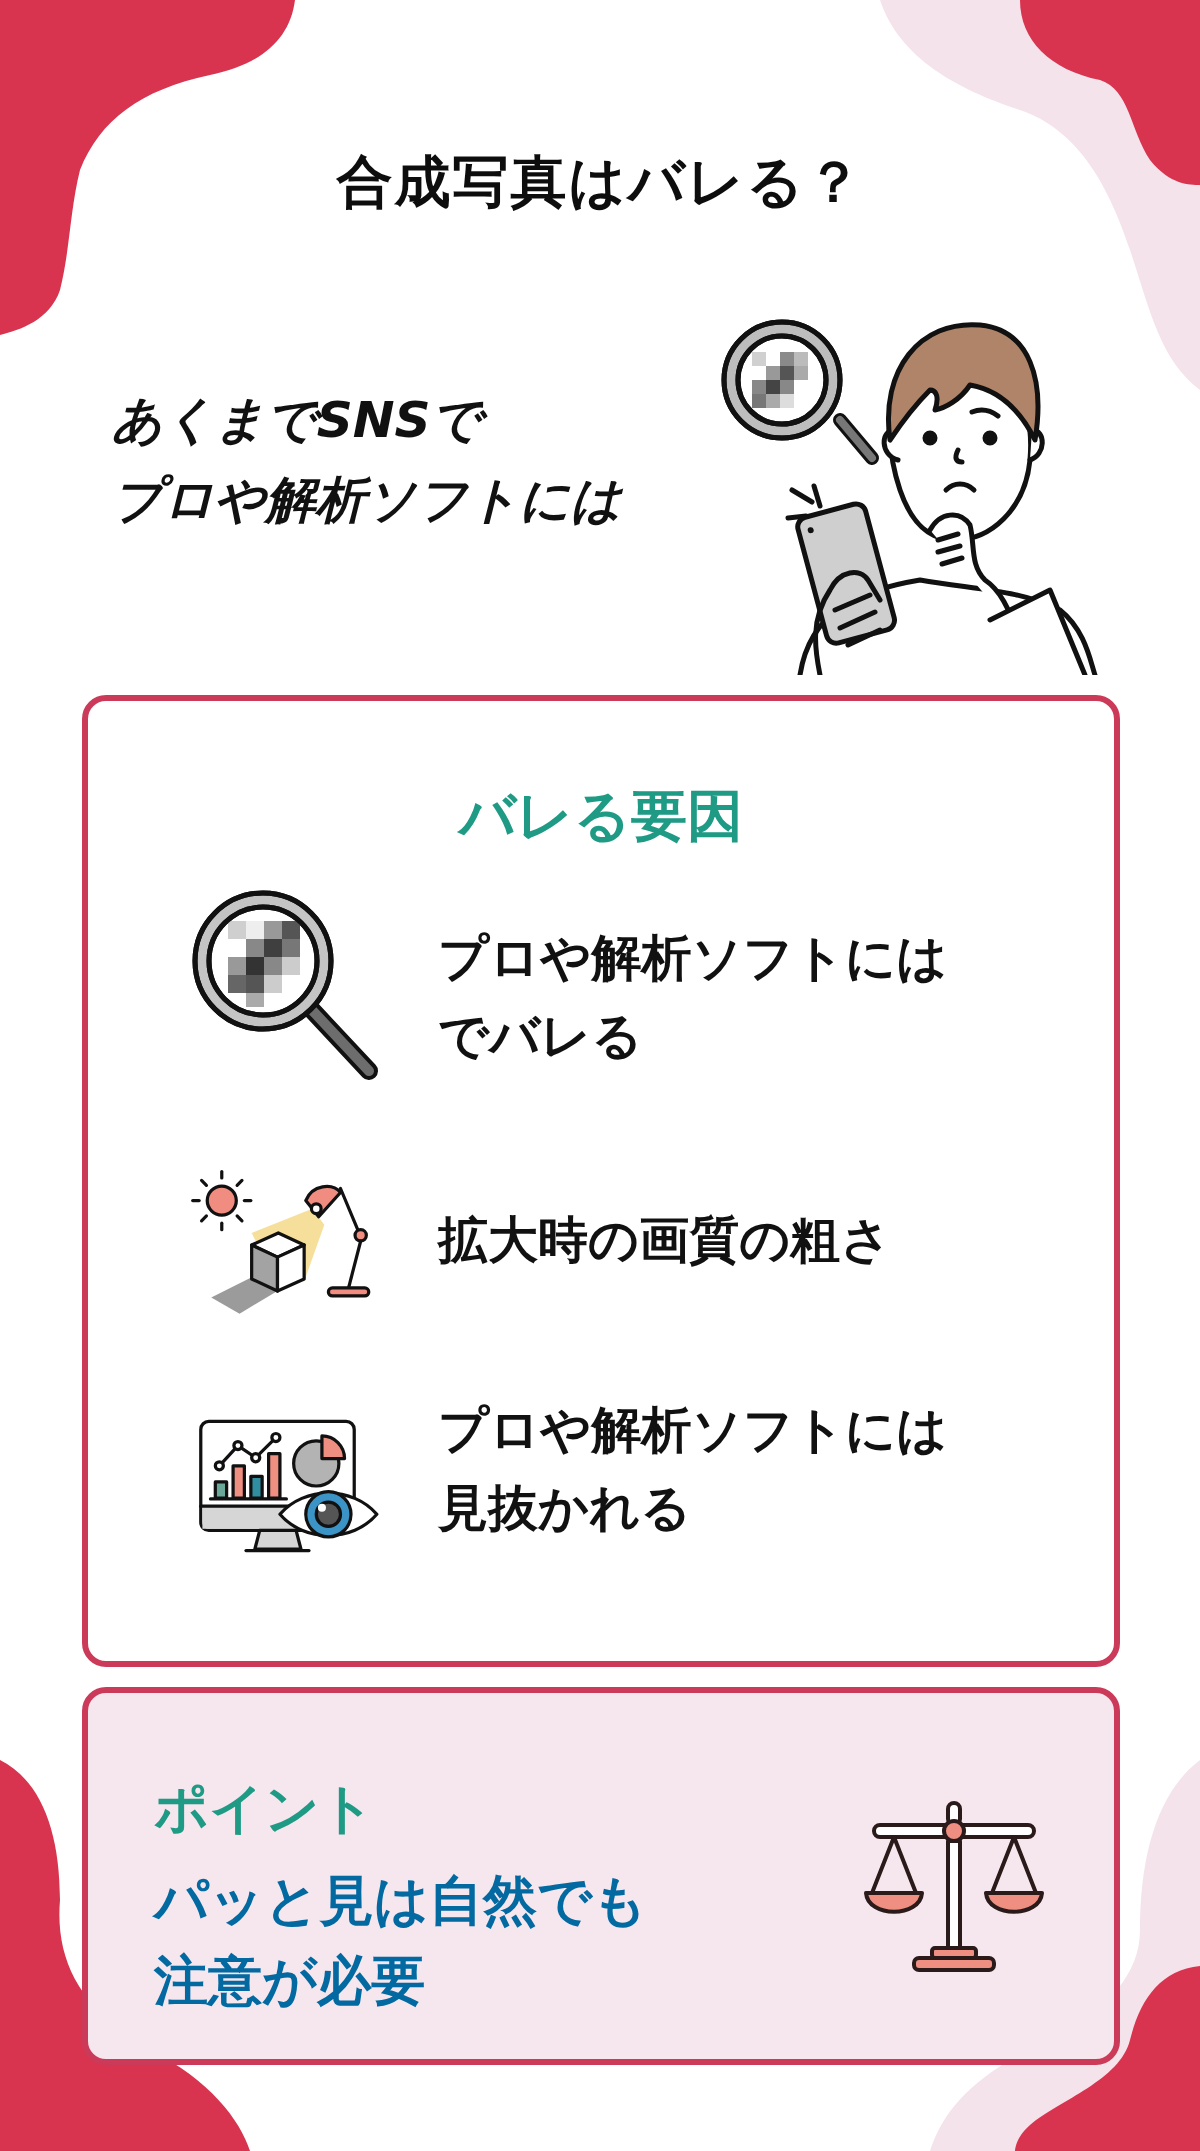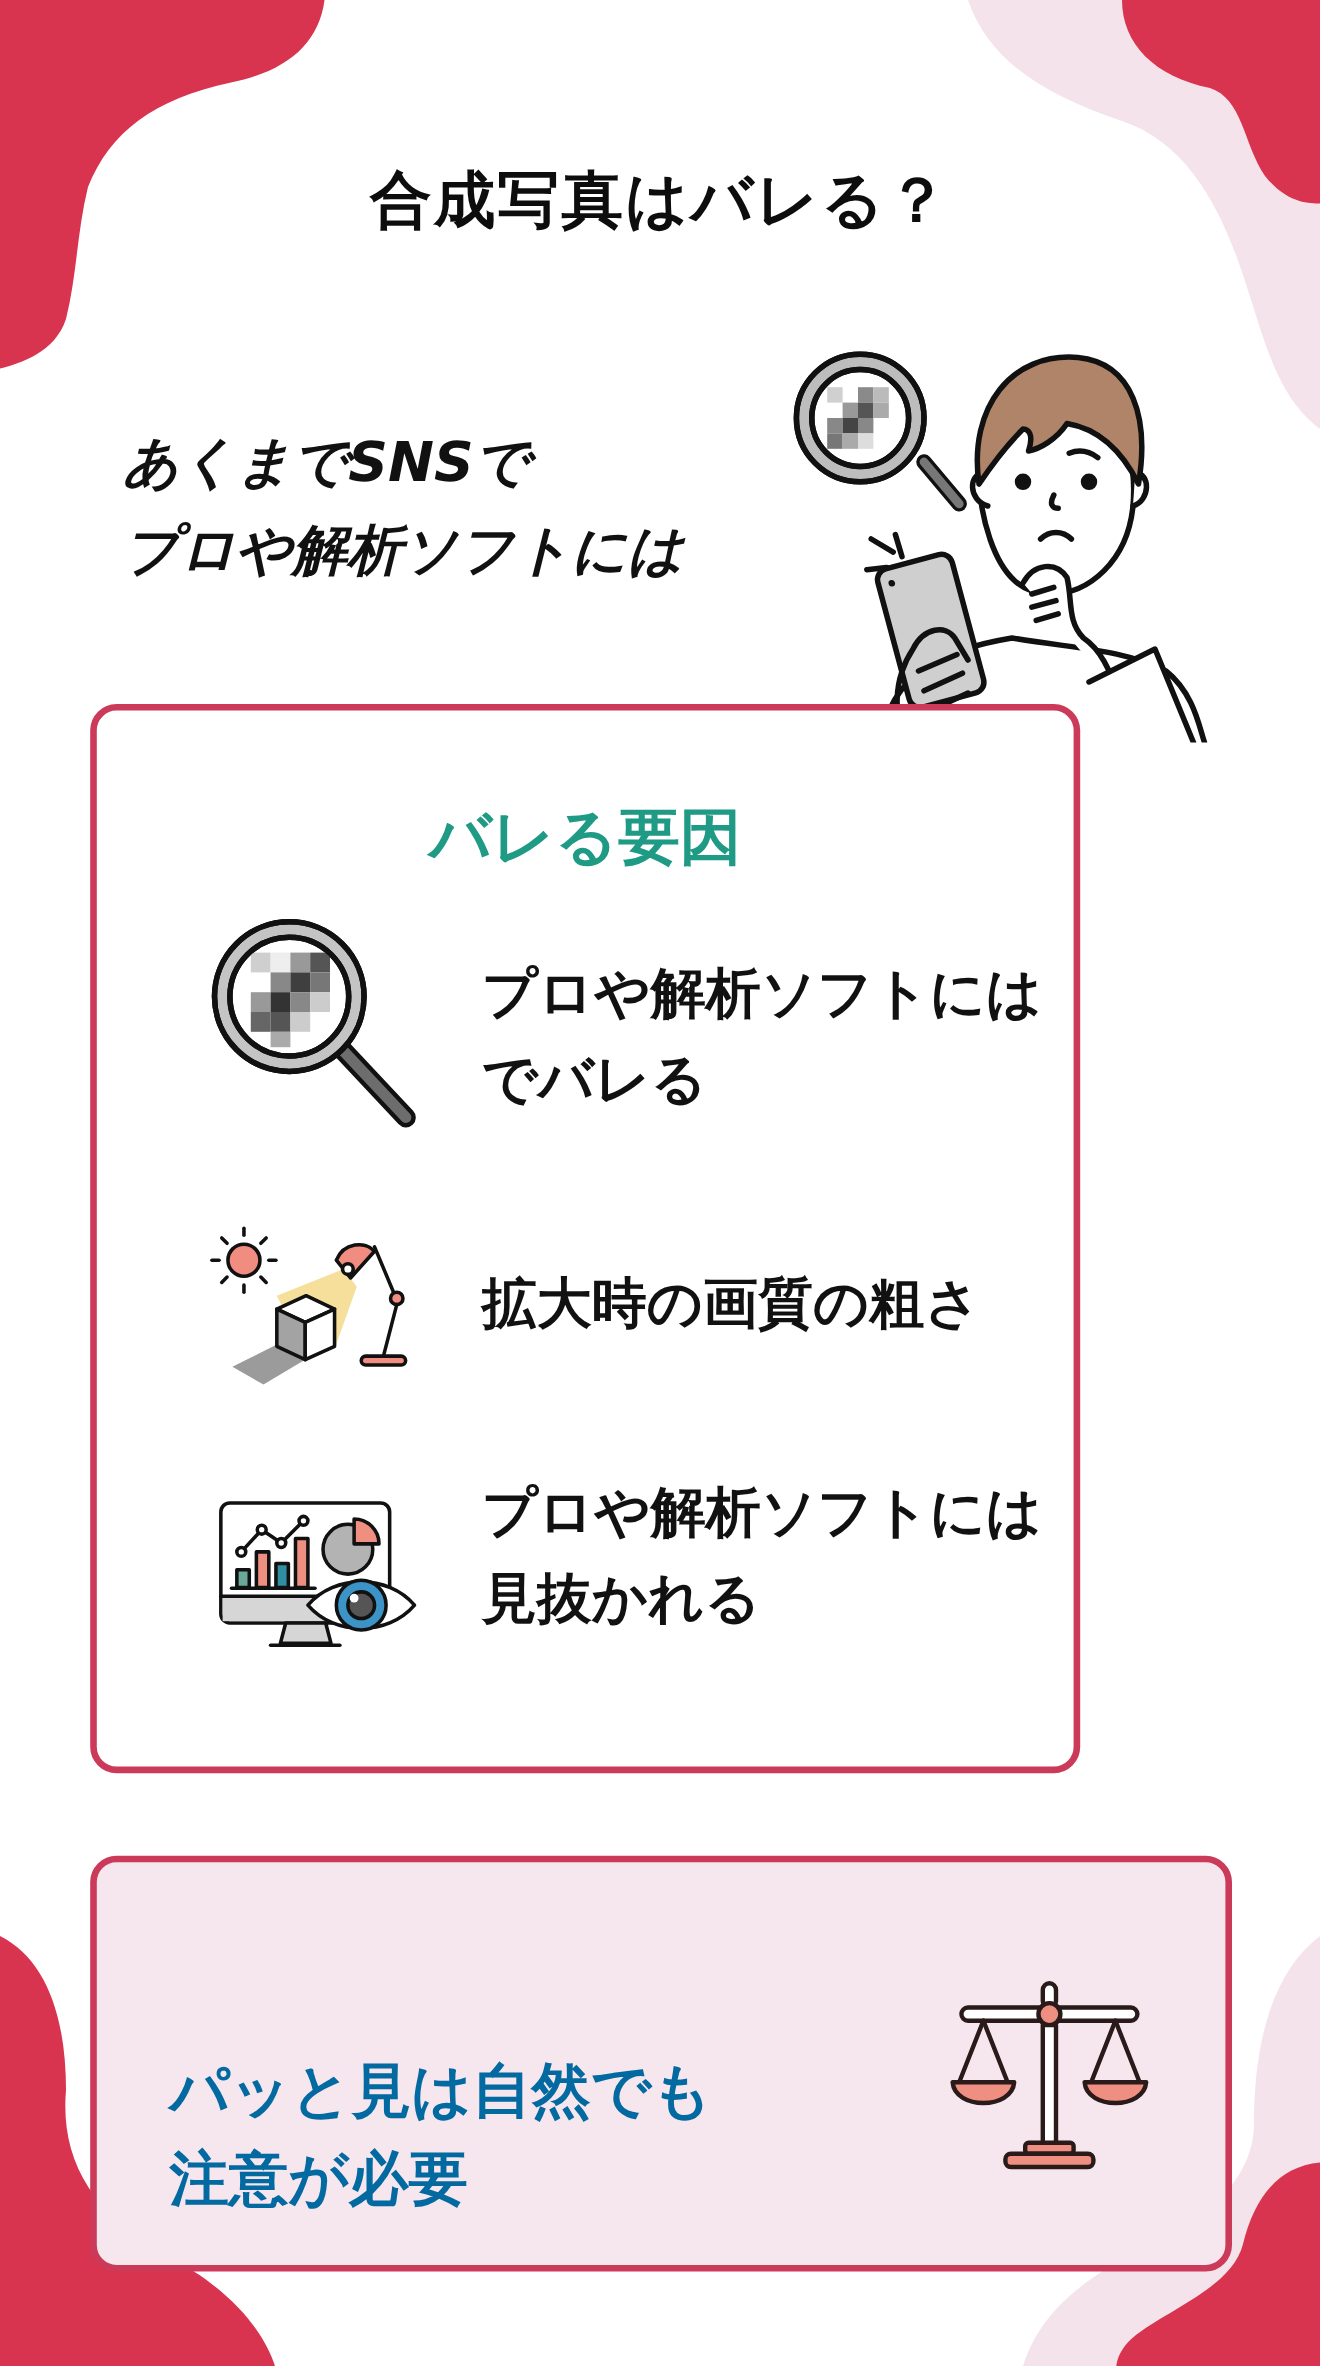--- a/index.html
+++ b/index.html
@@ -16,21 +16,21 @@
     font-size:56px; font-weight:bold; letter-spacing:2px; color:#0d0d0d;
   }
   .subtitle {
     left:112px; top:380px; font-size:50px; font-weight:bold; line-height:80px; color:#111;font-style:italic;
   }
   .hero { left:690px; top:290px; width:420px; height:385px; }
   .card {
     position:absolute; z-index:2; box-sizing:border-box;
     border:6px solid #cc3a5a; border-radius:24px; background:#ffffff;
   }
-  .card.main { left:82px; top:640px; width:900px; height:972px;font-family:Liberation Serif, serif; }
+  .card.main { left:82px; top:695px; width:1038px; height:972px;font-family:Liberation Serif, serif; }
   .card.point { left:82px; top:1687px; width:1038px; height:378px; background:#f6e6ee; }
   .heading-teal { color:#1f9a84; font-weight:bold; font-size:56px; }
   .card.main .heading-teal { position:absolute; left:0; width:100%; text-align:center; top:78px; }
   .reason { position:absolute; left:0; width:100%; }
   .reason .icon { position:absolute; left:95px; width:210px; height:200px; }
   .reason .text { position:absolute; left:350px; font-size:50px; font-weight:bold; line-height:78px; color:#111; }
   .r1 { top:180px; } .r1 .icon { top:0; } .r1 .text { top:38px; }
   .r2 { top:440px; } .r2 .icon { top:0; } .r2 .text { top:60px; }
   .r3 { top:685px; } .r3 .icon { top:0; } .r3 .text { top:5px; }
   .point .heading-teal { position:absolute; left:66px; top:80px; font-size:54px; }
@@ -228,20 +228,21 @@
       </g>
     </svg>
     <div class="text">
       <div>プロや解析ソフトには</div>
       <div>見抜かれる</div>
     </div>
   </div>
 </div>
 
 <div class="card point">
+  <div class="heading-teal">ポイント</div>
   <div class="body">
     <div>パッと見は自然でも</div>
     <div>注意が必要</div>
   </div>
   <svg class="scale" viewBox="0 0 200 200" xmlns="http://www.w3.org/2000/svg">
     <g stroke="#2a1a1a" stroke-width="4" stroke-linecap="round" stroke-linejoin="round">
       <rect x="94" y="20" width="12" height="22" rx="6" fill="#fff"></rect>
       <rect x="20" y="42" width="160" height="12" rx="6" fill="#fff"></rect>
       <circle cx="100" cy="48" r="10" fill="#ee8f82"></circle>
       <rect x="94" y="58" width="12" height="110" fill="#fff"></rect>

